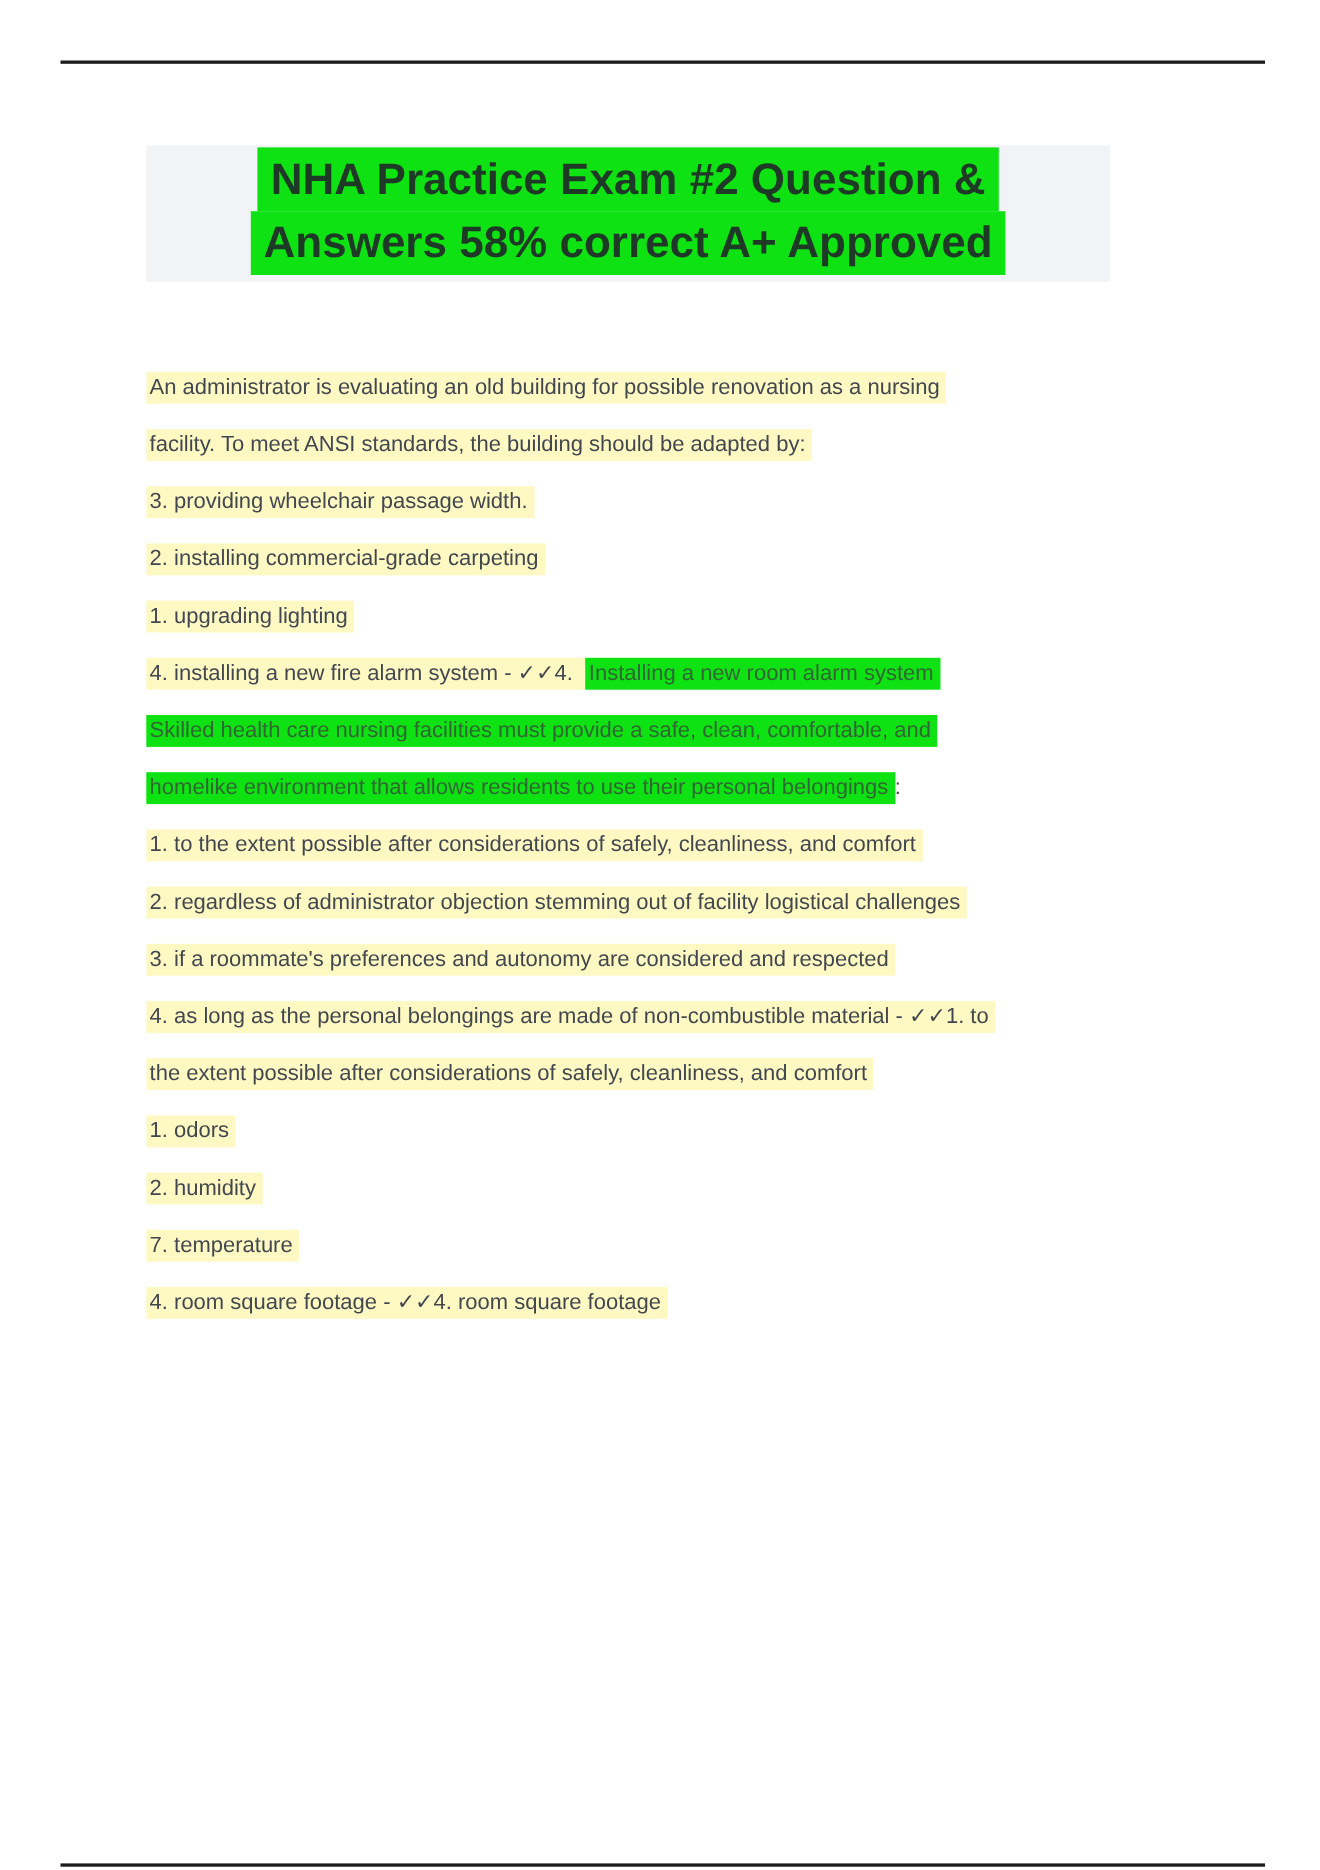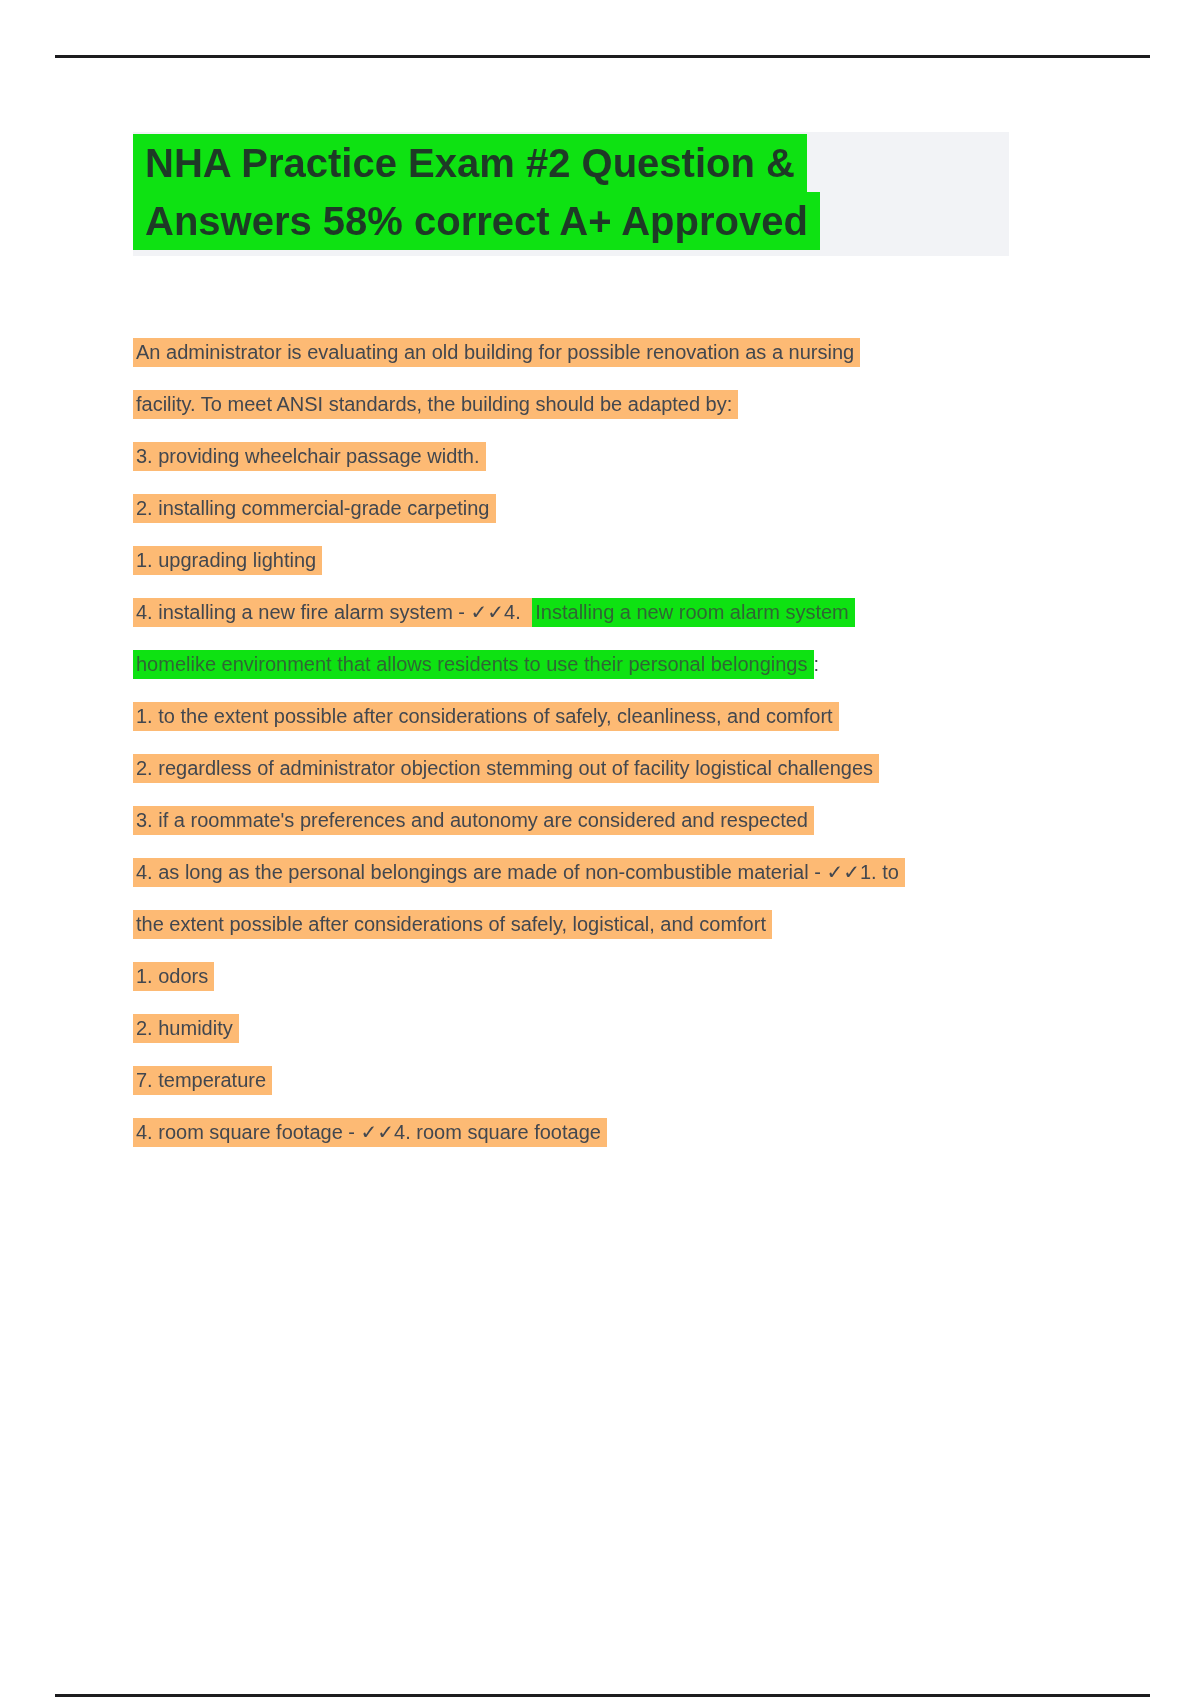--- a/index.html
+++ b/index.html
@@ -25,21 +25,21 @@
   .rule-top { top: 55px; }
   .rule-bottom { top: 1694px; }
 
   .title-block {
     position: absolute;
     left: 133px;
     top: 132px;
     width: 876px;
     min-height: 124px;
     background: #f2f3f6;
-    text-align: left;
+    text-align: center;
     padding: 2px 0 4px 0;
     box-sizing: border-box;
   }
   .title-line {
     display: inline-block;
     font-size: 40px;
     line-height: 58px;
     font-weight: bold;
     color: #1e3a26;
     background: #0ee212;
@@ -57,21 +57,21 @@
     height: 28px;
     margin-bottom: 24px;
     font-size: 20px;
     line-height: 28px;
     color: #42474f;
     white-space: nowrap;
   }
   .seg {
     padding: 3px 6px 4px 3px;
   }
-  .seg-light { background: #fdba74; }
+  .seg-light { background: #fef9c3; }
   .seg-green { background: #0ee212; color: #2f6633; }
   .seg-none  { background: transparent; padding-left: 0; }
 </style>
 </head>
 <body>
 
 <div class="page">
   <div class="rule rule-top"></div>
 
   <div class="title-block">
@@ -79,26 +79,27 @@
     <span class="title-line">Answers 58% correct A+ Approved</span>
   </div>
 
   <div class="content">
       <div class="line"><span class="seg seg-light">An administrator is evaluating an old building for possible renovation as a nursing</span></div>
       <div class="line"><span class="seg seg-light">facility. To meet ANSI standards, the building should be adapted by:</span></div>
       <div class="line"><span class="seg seg-light">3. providing wheelchair passage width.</span></div>
       <div class="line"><span class="seg seg-light">2. installing commercial-grade carpeting</span></div>
       <div class="line"><span class="seg seg-light">1. upgrading lighting</span></div>
       <div class="line"><span class="seg seg-light">4. installing a new fire alarm system - ✓✓4. </span><span class="seg seg-green">Installing a new room alarm system</span></div>
+      <div class="line"><span class="seg seg-green">Skilled health care nursing facilities must provide a safe, clean, comfortable, and</span></div>
       <div class="line"><span class="seg seg-green">homelike environment that allows residents to use their personal belongings</span><span class="seg seg-none">:</span></div>
       <div class="line"><span class="seg seg-light">1. to the extent possible after considerations of safely, cleanliness, and comfort</span></div>
       <div class="line"><span class="seg seg-light">2. regardless of administrator objection stemming out of facility logistical challenges</span></div>
       <div class="line"><span class="seg seg-light">3. if a roommate's preferences and autonomy are considered and respected</span></div>
       <div class="line"><span class="seg seg-light">4. as long as the personal belongings are made of non-combustible material - ✓✓1. to</span></div>
-      <div class="line"><span class="seg seg-light">the extent possible after considerations of safely, logistical, and comfort</span></div>
+      <div class="line"><span class="seg seg-light">the extent possible after considerations of safely, cleanliness, and comfort</span></div>
       <div class="line"><span class="seg seg-light">1. odors</span></div>
       <div class="line"><span class="seg seg-light">2. humidity</span></div>
       <div class="line"><span class="seg seg-light">7. temperature</span></div>
       <div class="line"><span class="seg seg-light">4. room square footage - ✓✓4. room square footage</span></div>
     </div>
 
   <div class="rule rule-bottom"></div>
 </div>
 
 </body></html>

